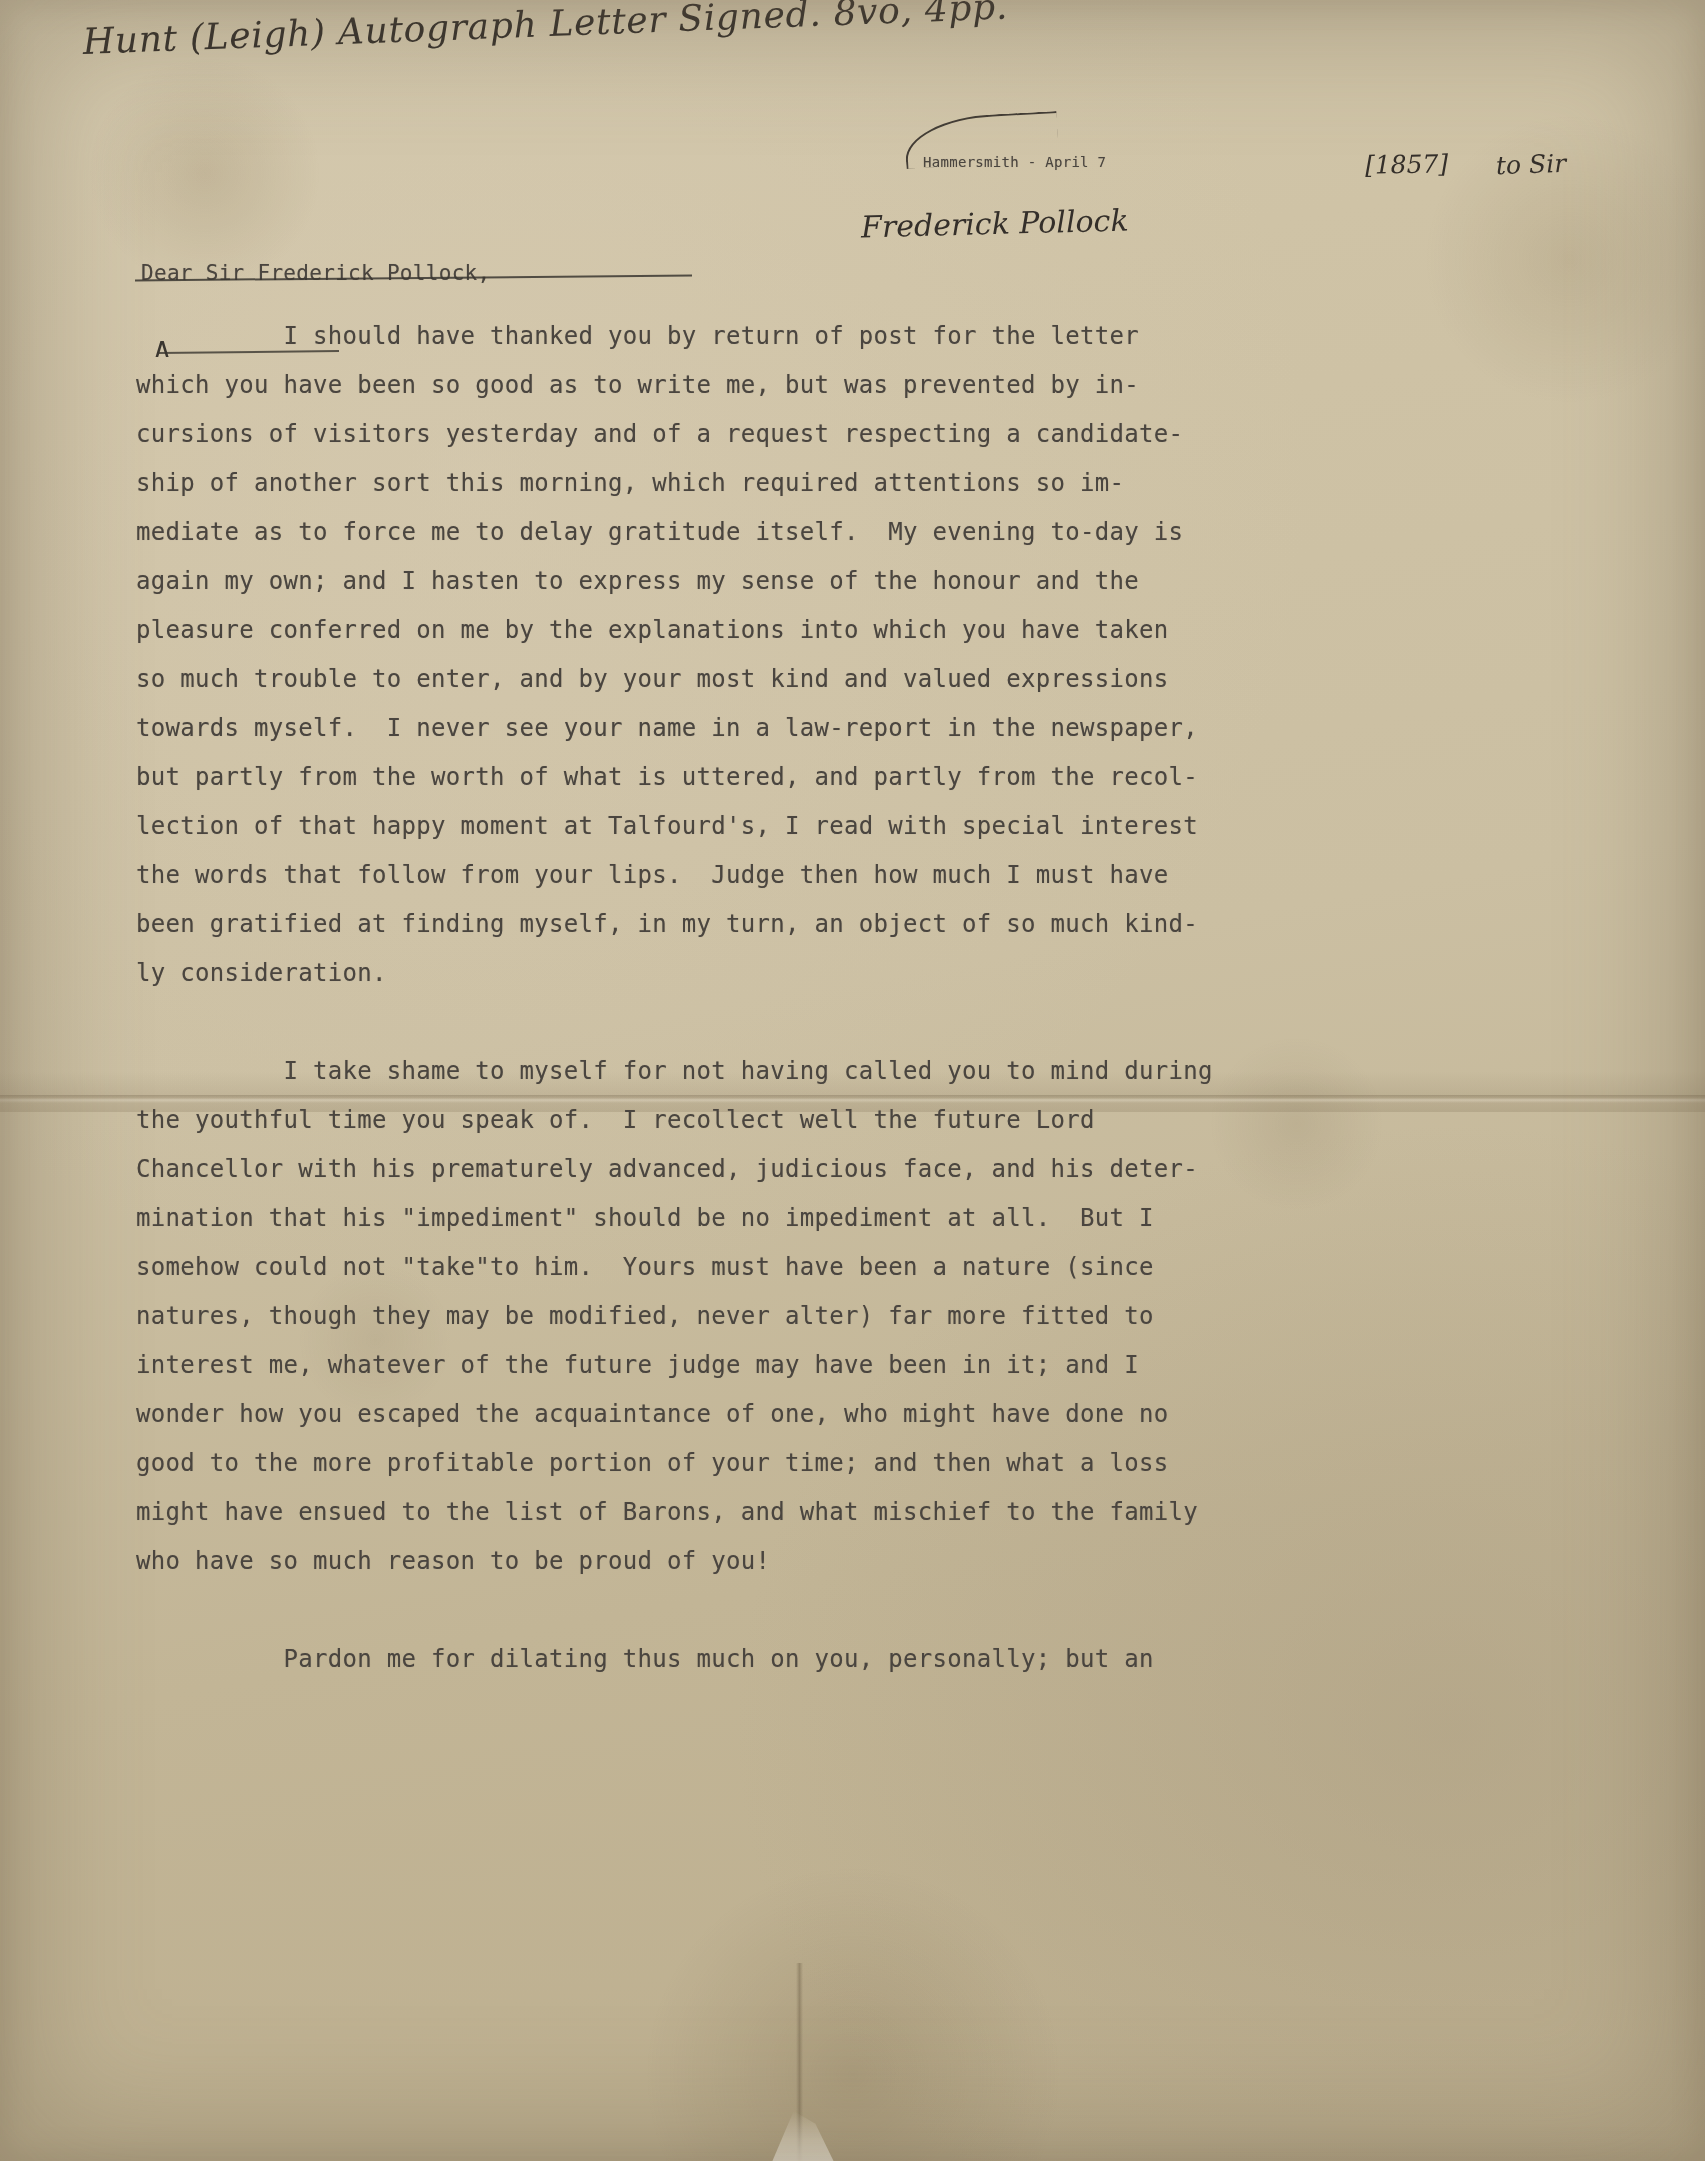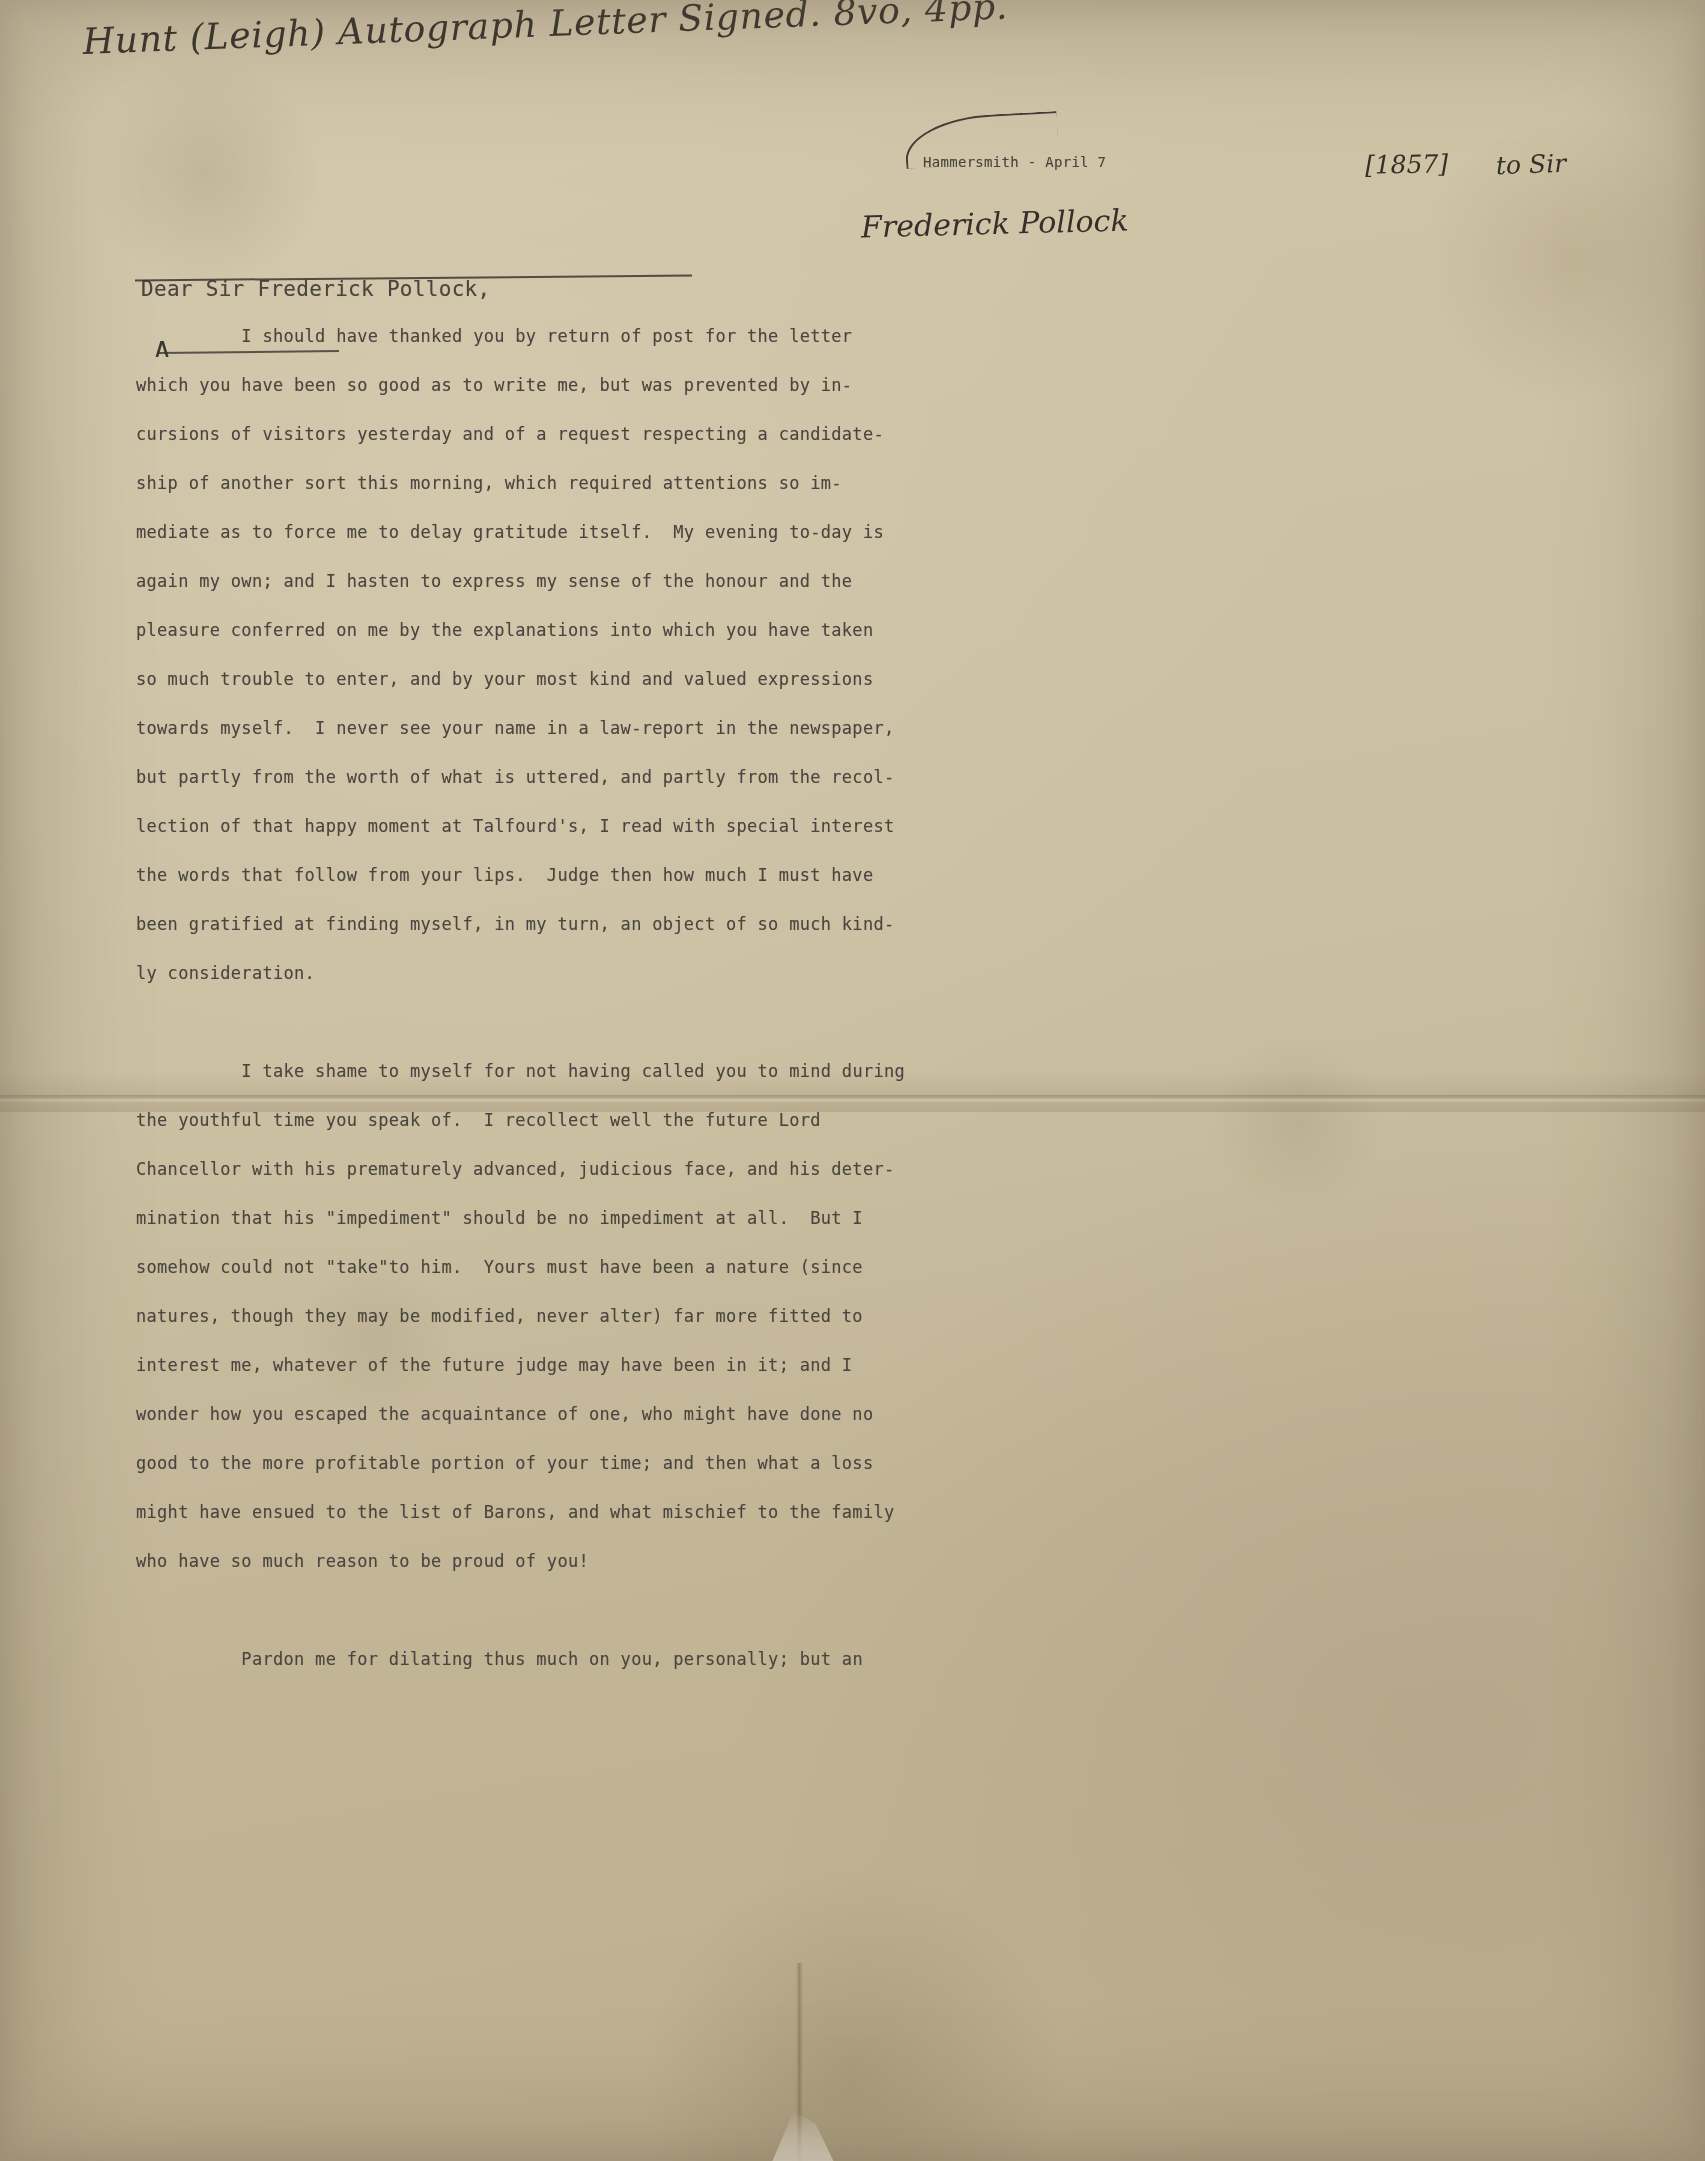--- a/index.html
+++ b/index.html
@@ -105,21 +105,20 @@
     left: 923px;
     top: 154px;
     font-size: 14px;
   }
 
   #salutation {
     left: 141px;
     top: 261px;
     font-size: 21px;
     position: absolute;
-    margin-top: 16px;
   }
   
   #salutation-strike {
     position: absolute;
     left: 135px;
     top: 277px;
     width: 557px;
     height: 2.1px;
     background: #3a3630;
     transform: rotate(-0.5deg);
@@ -143,21 +142,21 @@
     font-size: 27.5px;
     color: #3a3630;
     font-family: "DejaVu Serif", serif;
   }
 
   #body-block {
     position: absolute;
     left: 136px;
     top: 312px;
     width: 1455px;
-    font-size: 17px;
+    font-size: 24px;
     line-height: 49px;
     color: #4a453f;
     font-family: "DejaVu Sans Mono", monospace;
     letter-spacing: 0.3px;
     white-space: pre-wrap;
     text-shadow: 0 0 0.7px rgba(74,69,63,0.30);
   }
 
   
   .hand {

